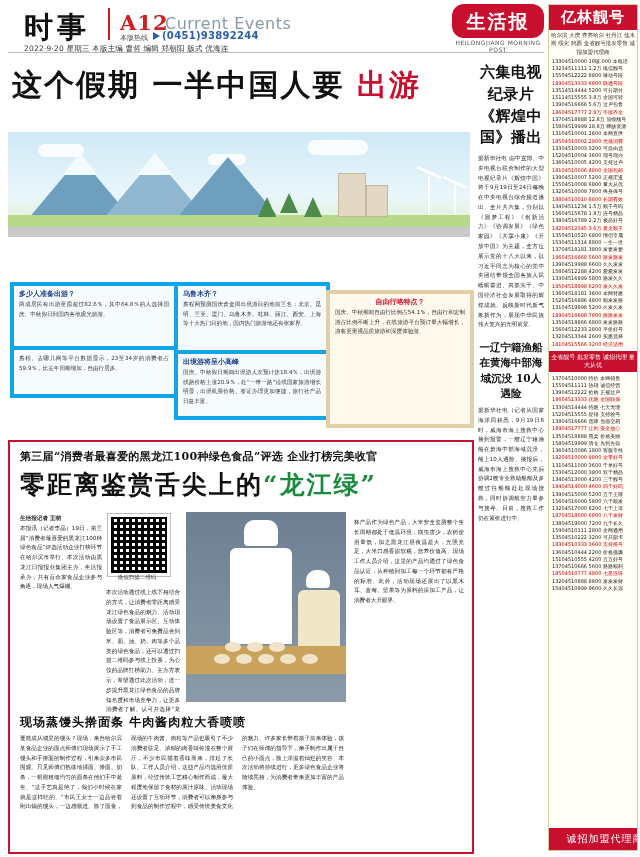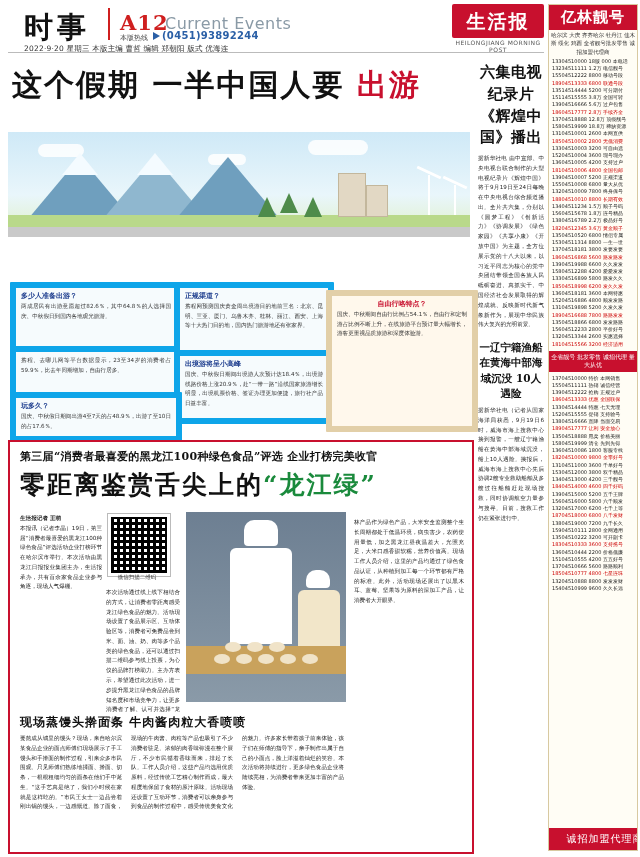--- a/index.html
+++ b/index.html
@@ -17,21 +17,21 @@
   .masthead{position:absolute;left:0;top:0;width:640px;height:56px;}
   .mh-title{position:absolute;left:24px;top:8px;font-family:"DejaVu Serif","Liberation Serif",serif;font-weight:bold;font-size:29px;letter-spacing:4px;color:#111;}
   .mh-rule{position:absolute;left:108px;top:8px;width:2px;height:32px;background:#cf1f1f;}
   .mh-a12{position:absolute;left:120px;top:10px;font-family:"DejaVu Serif","Liberation Serif",serif;font-size:21px;font-weight:bold;color:#cf1f1f;letter-spacing:1px;}
   .mh-en{position:absolute;left:165px;top:14px;font-size:16px;color:#8a9aa6;letter-spacing:.5px;}
   .mh-hot{position:absolute;left:120px;top:33px;font-size:7px;color:#444;}
   .mh-phone{position:absolute;left:162px;top:30px;font-size:10px;color:#2a5fa6;font-weight:bold;letter-spacing:.3px;}
   .mh-tri{position:absolute;left:153px;top:32px;width:0;height:0;border-left:7px solid #2a5fa6;border-top:4px solid transparent;border-bottom:4px solid transparent;}
   .mh-date{position:absolute;left:24px;top:44px;font-size:7.5px;color:#333;letter-spacing:.2px;}
 
-  .logo-box{position:absolute;left:452px;top:4px;width:92px;height:34px;background:#c8102e;border-radius:2px;}
+  .logo-box{position:absolute;left:452px;top:4px;width:92px;height:34px;background:#c8102e;border-radius:12px;}
   .logo-box span{display:block;text-align:center;color:#fff;font-family:"DejaVu Serif","Liberation Serif",serif;font-weight:bold;font-size:19px;line-height:34px;letter-spacing:2px;}
   .logo-sub{position:absolute;left:452px;top:39px;width:92px;text-align:center;font-size:6px;color:#555;letter-spacing:.5px;}
 
   
   .adcol{position:absolute;left:548px;top:4px;width:88px;height:845px;border:1px solid #d8c9a0;background:#fffdf5;overflow:hidden;}
   .ad-head{background:#c8102e;color:#fff;text-align:center;font-family:"DejaVu Serif","Liberation Serif",serif;font-weight:bold;font-size:15px;letter-spacing:1px;padding:3px 0;}
   .ad-sub{font-size:5.5px;color:#333;text-align:center;padding:1px 2px;line-height:1.5;}
   .ad-lines{padding:1px 3px;}
   .ad-lines div{font-size:5px;line-height:1.45;color:#222;white-space:nowrap;overflow:hidden;}
   .ad-lines div.r{color:#c00;}
@@ -54,21 +54,21 @@
   .tree{position:absolute;bottom:20px;width:0;height:0;border-left:9px solid transparent;border-right:9px solid transparent;border-bottom:20px solid #4e8b4a;}
   .bld{position:absolute;bottom:20px;background:#e2d8c4;border:1px solid #c3b79c;}
   .wind{position:absolute;bottom:22px;width:2px;height:40px;background:#fff;}
   .wind:after{content:"";position:absolute;left:-12px;top:-4px;width:26px;height:3px;background:#fff;transform:rotate(25deg);}
   .cloud{position:absolute;background:#fff;border-radius:12px;opacity:.85;}
 
   
   .lead-body{position:absolute;left:10px;top:242px;width:458px;font-size:6.4px;line-height:1.75;color:#222;text-align:justify;}
 
   
-  .ig{position:absolute;border:6px solid #0ea5e9;background:#f6fbfd;border-radius:1px;}
+  .ig{position:absolute;border:4px solid #0ea5e9;background:#f6fbfd;border-radius:1px;}
   .ig-t{font-size:7px;font-weight:bold;color:#1f3f8f;padding:3px 5px 1px;}
   .ig-b{font-size:5.6px;line-height:1.7;color:#333;padding:0 5px 4px;text-align:justify;}
 
   
   .rcol{position:absolute;left:478px;top:62px;width:66px;}
   .r-head{font-family:"DejaVu Serif","Liberation Serif",serif;font-weight:bold;font-size:15px;line-height:1.45;color:#111;text-align:center;letter-spacing:.5px;}
   .r-body{margin-top:5px;font-size:5.6px;line-height:1.75;color:#222;text-align:justify;}
   .r-head2{margin-top:10px;font-family:"DejaVu Serif","Liberation Serif",serif;font-weight:bold;font-size:10.5px;line-height:1.45;color:#111;text-align:center;}
 
   
@@ -147,30 +147,26 @@
 
 
   <div class="ig" style="left:10px;top:282px;width:160px;height:62px;">
     <div class="ig-t">多少人准备出游？</div>
     <div class="ig-b">两成居民有出游意愿超过82.6％，其中64.8％的人选择国庆、中秋假日到国内各地观光旅游。</div>
   </div>
   <div class="ig" style="left:10px;top:346px;width:160px;height:44px;">
     <div class="ig-b" style="padding-top:4px;">携程、去哪儿网等平台数据显示，23至34岁的消费者占59.9％，比去年同期增加，自由行居多。</div>
   </div>
   <div class="ig" style="left:174px;top:282px;width:148px;height:64px;">
-    <div class="ig-t">正规渠道？</div>
+    <div class="ig-t">乌鲁木齐？</div>
     <div class="ig-b">携程网预测国庆黄金周出境游目的地前三名：北京、昆明、三亚、厦门、乌鲁木齐、桂林、丽江、西安、上海等十大热门目的地，国内热门旅游地还有张家界。</div>
   </div>
   <div class="ig" style="left:174px;top:350px;width:148px;height:62px;">
     <div class="ig-t">出境游将呈小高峰</div>
     <div class="ig-b">国庆、中秋假日期间出境游人次预计达18.4％，出境游线路价格上涨20.9％，赴“一带一路”沿线国家旅游增长明显，出境机票价格、签证办理更加便捷，旅行社产品日益丰富。</div>
-  </div>
-  <div class="ig" style="left:10px;top:392px;width:160px;height:38px;">
-    <div class="ig-t">玩多久？</div>
-    <div class="ig-b">国庆、中秋假日期间出游4至7天的占48.9％，出游了至10日的占17.6％。</div>
   </div>
   <div class="ig" style="left:326px;top:290px;width:140px;height:130px;background:#fff8ec;border-color:#e2cfa8;">
     <div class="ig-t" style="text-align:center;color:#c8102e;">自由行咯特点？</div>
     <div class="ig-b">国庆、中秋期间自由行比例占54.1％，自由行和定制游占比例不断上升，在线旅游平台预订量大幅增长，游客更重视品质旅游和深度体验游。</div>
   </div>
 
   <div class="rcol">
     <div class="r-head">六集电视纪录片《辉煌中国》播出</div>
     <div class="r-body">据新华社电 由中宣部、中央电视台联合制作的大型电视纪录片《辉煌中国》将于9月19日至24日每晚在中央电视台综合频道播出。全片共六集，分别以《圆梦工程》《创新活力》《协调发展》《绿色家园》《共享小康》《开放中国》为主题，全方位展示党的十八大以来，以习近平同志为核心的党中央团结带领全国各族人民砥砺奋进、真抓实干、中国经济社会发展取得的辉煌成就、反映新时代新气象新作为，展现中华民族伟大复兴的光明前景。</div>
     <div class="r-head2">一辽宁籍渔船在黄海中部海域沉没 10人遇险</div>

